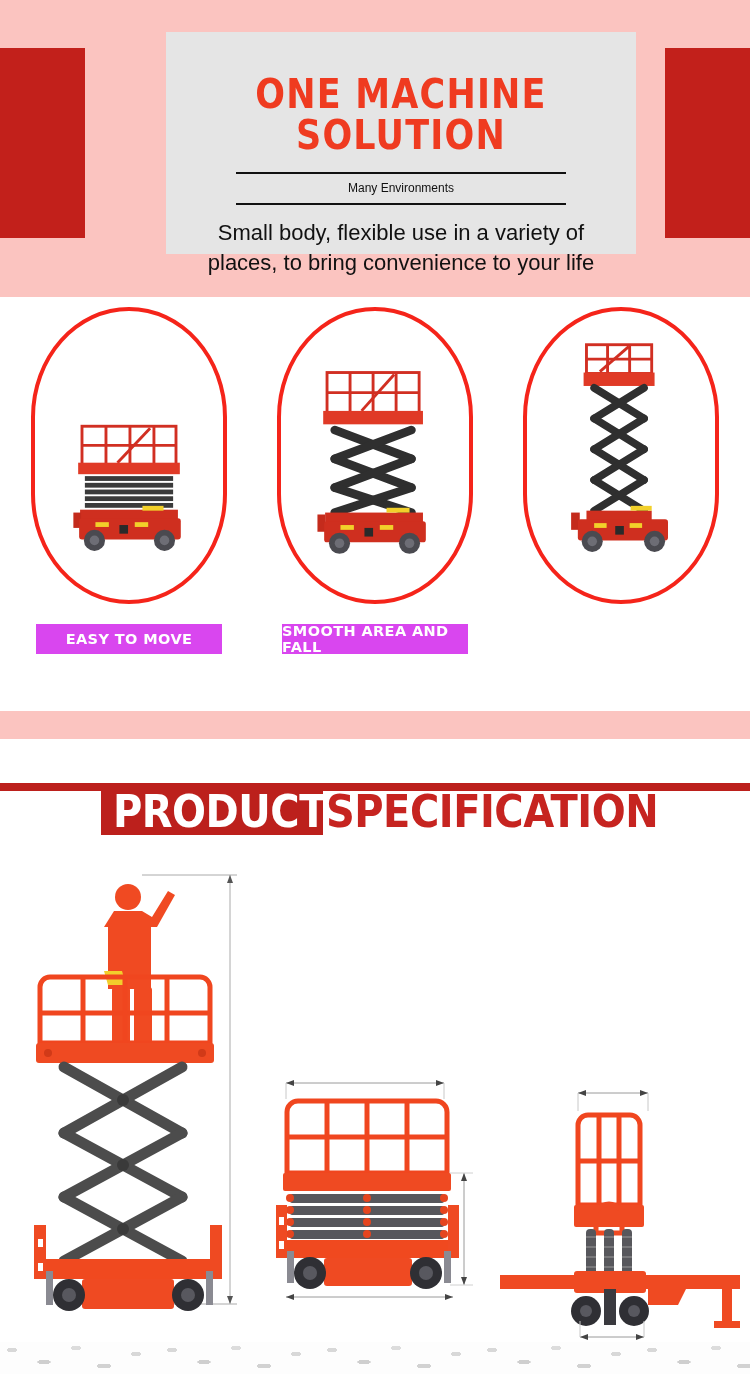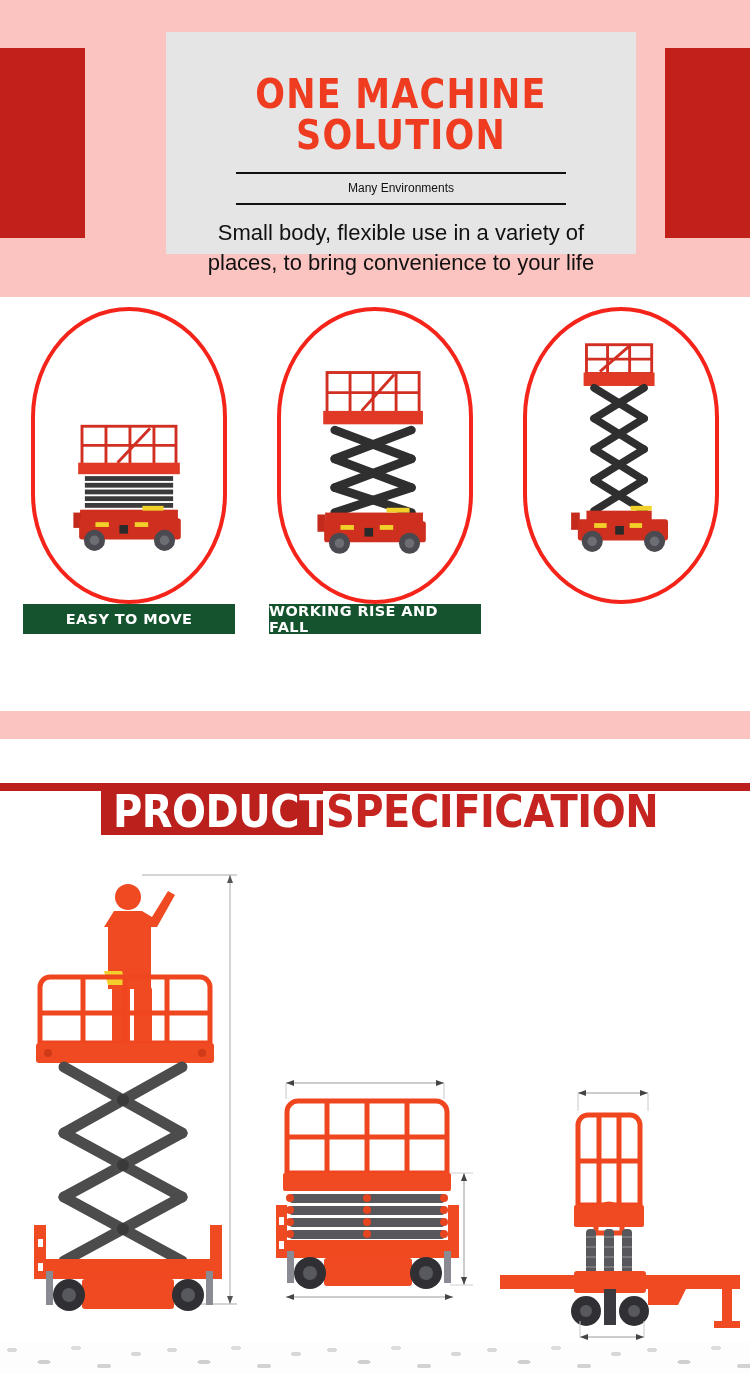--- a/index.html
+++ b/index.html
@@ -89,23 +89,24 @@
   .feature-oval {
     width: 196px;
     height: 297px;
     border: 4px solid #f5241a;
     border-radius: 98px / 110px;
     background: #ffffff;
     position: relative;
     overflow: hidden;
   }
   .feature-label {
-    width: 212px;
+    margin-top: 20px;
+    width: 186px;
     height: 30px;
-    background: #14532d;
+    background: #d946ef;
     color: #ffffff;
     font-size: 14.5px;
     font-weight: 700;
     letter-spacing: 0.4px;
     display: flex;
     align-items: center;
     justify-content: center;
     font-family: "DejaVu Sans", sans-serif;
   }
   .feature-photo { position: absolute; left: 0; top: 0; width: 100%; height: 100%; }
@@ -250,21 +251,21 @@
           <rect x="62" y="221" width="14" height="5" fill="#f2d02a"></rect>
           <rect x="103" y="221" width="14" height="5" fill="#f2d02a"></rect>
           <rect x="110" y="203" width="24" height="5" fill="#f2d02a"></rect>
           <rect x="87" y="224" width="9" height="9" fill="#2a2a2a"></rect>
           <circle cx="61" cy="240" r="11" fill="#4a4a50"></circle>
           <circle cx="61" cy="240" r="5" fill="#6d6d75"></circle>
           <circle cx="134" cy="240" r="11" fill="#4a4a50"></circle>
           <circle cx="134" cy="240" r="5" fill="#6d6d75"></circle>
         </svg>
       </div>
-      <div class="feature-label">WORKING RISE AND FALL</div>
+      <div class="feature-label">SMOOTH AREA AND FALL</div>
     </div>
 
     <div class="feature">
       <div class="feature-oval">
         <svg class="feature-photo" viewBox="0 0 196 297">
           <g stroke="#d12f22" stroke-width="3" fill="none">
             <rect x="62" y="33" width="68" height="30"></rect>
             <line x1="62" y1="48" x2="130" y2="48"></line>
             <line x1="84" y1="33" x2="84" y2="63"></line>
             <line x1="107" y1="33" x2="107" y2="63"></line>

